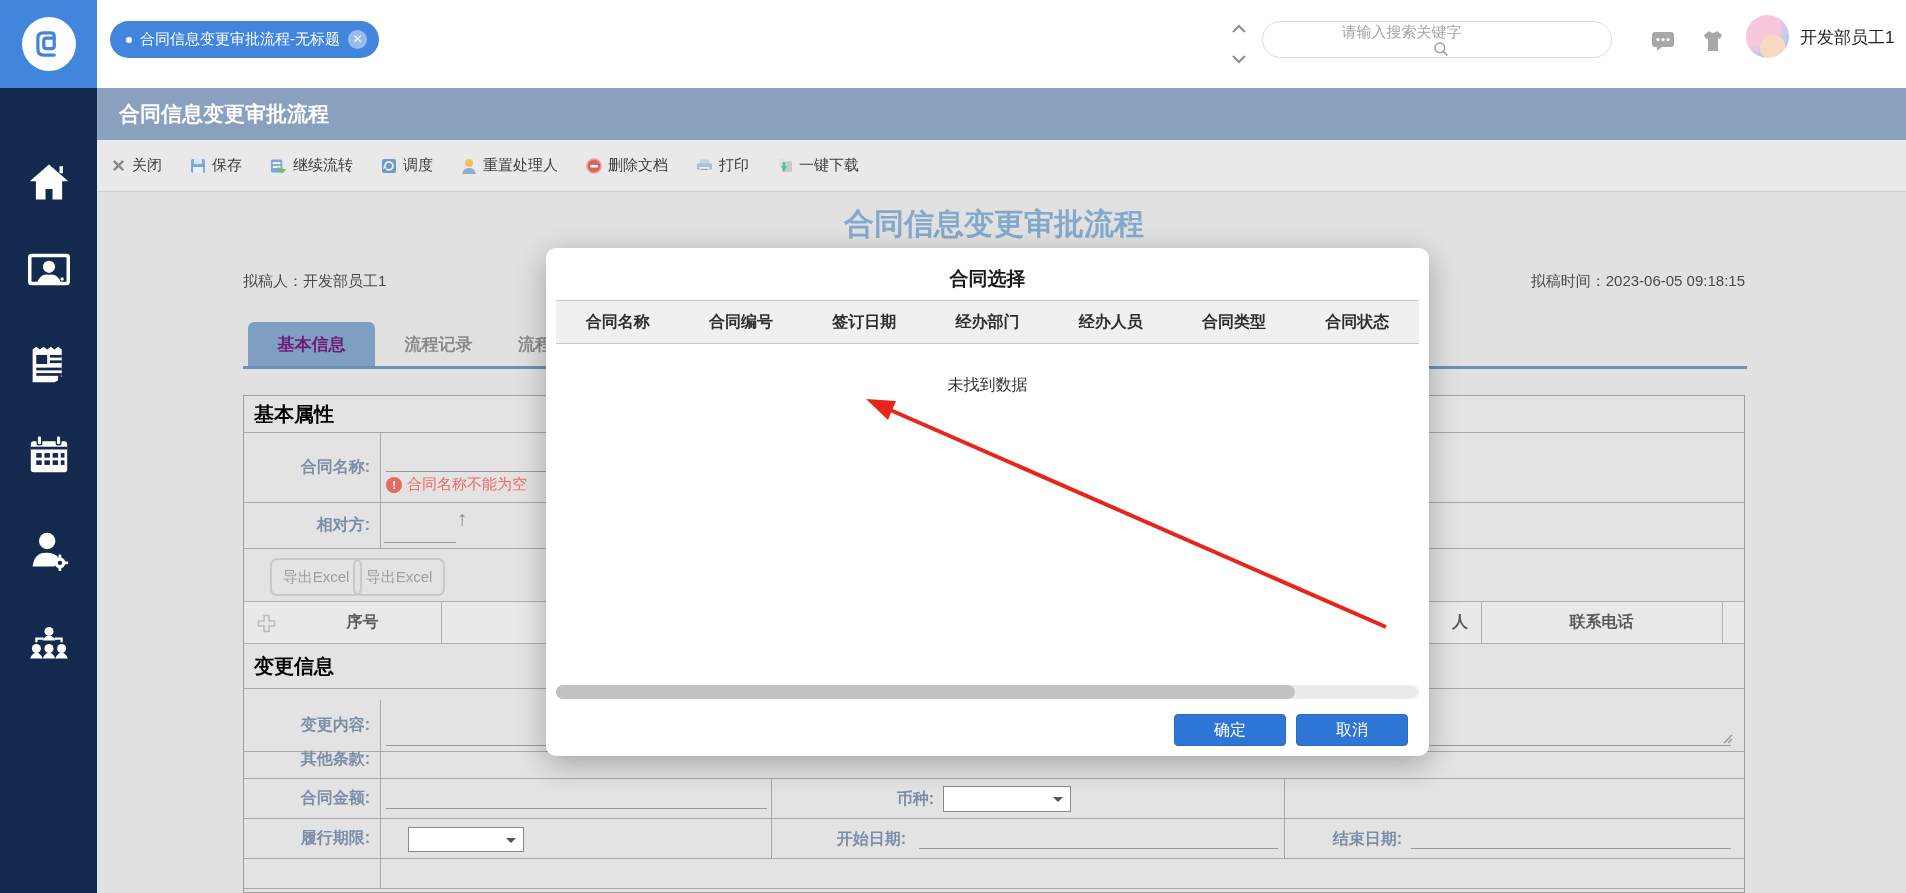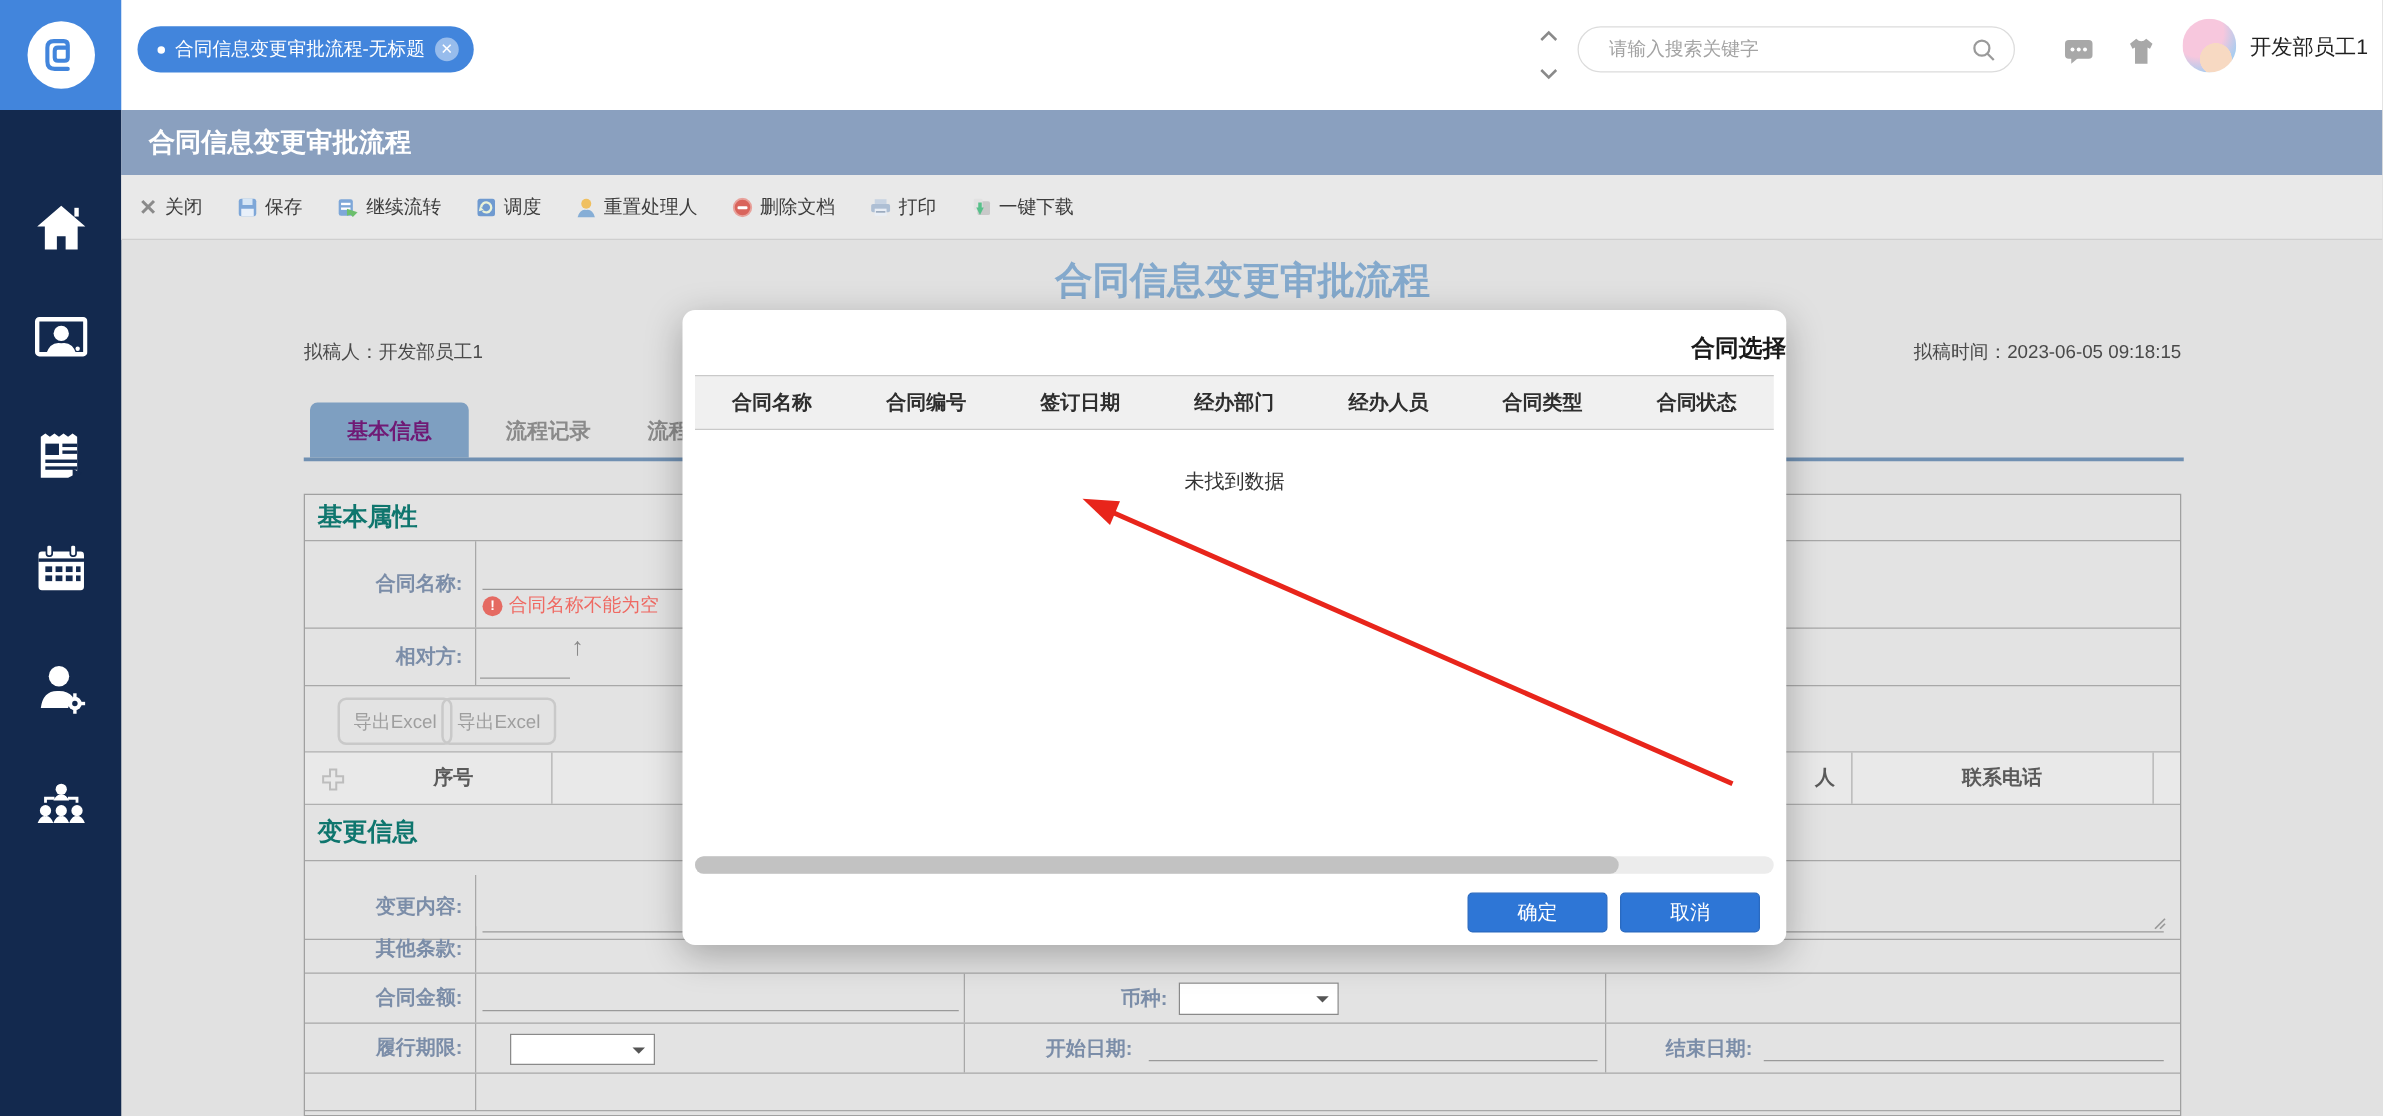--- a/index.html
+++ b/index.html
@@ -11,21 +11,21 @@
   .topbar{left:0;top:0;width:1906px;height:88px;background:#ffffff;}
   .logo-box{left:0;top:0;width:97px;height:88px;background:#4285dc;display:flex;align-items:center;justify-content:center;}
   .logo-circle{width:54px;height:54px;border-radius:50%;background:#fff;display:flex;align-items:center;justify-content:center;}
   .doc-tab{left:110px;top:21px;height:37px;background:#4285dc;border-radius:19px;
            display:flex;align-items:center;padding:0 12px 0 16px;color:#fff;font-size:15px;gap:8px;}
   .doc-tab .dot{width:6px;height:6px;border-radius:50%;background:#fff;}
   .tab-close{width:19px;height:19px;border-radius:50%;background:rgba(255,255,255,.45);color:#fff;
              font-size:12px;line-height:19px;text-align:center;font-weight:bold;}
   .chev-stack{left:1228px;top:24px;width:22px;height:40px;display:flex;flex-direction:column;justify-content:space-between;align-items:center;}
   .searchbox{left:1262px;top:21px;width:350px;height:37px;background:#fff;border:1px solid #dcdcdc;border-radius:19px;
-             display:flex;align-items:center;padding:0 14px 0 22px;box-sizing:border-box;}
+             display:flex;align-items:center;padding:0 14px 0 22px;box-sizing:border-box;flex-direction:column;}
   .searchbox input{flex:1;border:none;outline:none;font-size:15px;color:#444;background:transparent;
                    font-family:"Liberation Sans","DejaVu Sans",sans-serif;}
   .searchbox input::placeholder{color:#a3a3a3;}
   .top-icon{top:28px;width:26px;height:26px;display:flex;align-items:center;justify-content:center;}
   .avatar{left:1746px;top:15px;width:43px;height:43px;border-radius:50%;
           background:radial-gradient(circle at 62% 75%,#f7d9c2 0 30%,rgba(0,0,0,0) 31%),
                      radial-gradient(circle at 30% 25%,#f7c7dd 0 45%,#a9cdf0 75%,#8fb6e6 100%);}
   .username{left:1800px;top:26px;font-size:17px;color:#1f1f1f;}
 
   
@@ -43,42 +43,42 @@
   .heading{left:243px;top:204px;width:1502px;text-align:center;font-size:30px;font-weight:bold;color:#84a9cc;}
   .meta{left:243px;top:272px;width:1502px;font-size:15px;color:#4a4a4a;display:flex;justify-content:space-between;align-items:center;}
   .tab{position:absolute;top:322px;height:44px;width:127px;box-sizing:border-box;font-size:17px;font-weight:bold;
        display:flex;align-items:center;justify-content:center;color:#8a8a8a;}
   .tab.active{background:#7e9fc1;color:#701a75;border-radius:6px 6px 0 0;}
   .tab-underline{left:243px;top:366px;width:1504px;height:3px;background:#7090b2;}
 
   
   .form{left:243px;top:395px;width:1502px;height:498px;border:1px solid #a0a0a0;box-sizing:border-box;background:#e3e3e3;}
   .frow{position:absolute;left:0;width:1500px;border-bottom:1px solid #a8a8a8;box-sizing:border-box;}
-  .sec-title{font-size:20px;font-weight:bold;color:#0f766e;line-height:36px;padding-left:10px;}
+  .sec-title{font-size:20px;font-weight:bold;color:#000000;line-height:36px;padding-left:10px;}
   .lblcell{position:absolute;left:0;top:0;bottom:0;width:137px;border-right:1px solid #a8a8a8;
            display:flex;align-items:center;justify-content:flex-end;padding-right:10px;box-sizing:border-box;
            font-size:16px;font-weight:bold;color:#7b8da8;}
   .uline{position:absolute;border-bottom:1px solid #9a9a9a;}
   .vline{position:absolute;top:0;bottom:0;width:1px;background:#a8a8a8;}
   .flabel{position:absolute;font-size:16px;font-weight:bold;color:#7b8da8;text-align:right;}
   .err{position:absolute;display:flex;align-items:center;gap:5px;font-size:15px;color:#ef6a63;}
   .err-ic{width:16px;height:16px;border-radius:50%;background:#e56a62;color:#fff;font-size:11px;font-weight:bold;
           text-align:center;line-height:16px;}
   .xbtn{position:absolute;height:34px;border:2px solid #c9c9c9;border-radius:7px;background:transparent;
         font-size:15px;color:#9e9e9e;display:flex;align-items:center;justify-content:center;}
   .grid-head{position:absolute;left:0;width:1500px;background:#e9e9e9;border-top:1px solid #b0b0b0;box-sizing:border-box;}
   .ghcell{position:absolute;top:0;bottom:0;display:flex;align-items:center;justify-content:center;
           font-size:16px;font-weight:bold;color:#5a5a5a;}
   .sel{position:absolute;background:#fff;border:1px solid #8a8a8a;box-sizing:border-box;}
   .sel:after{content:"";position:absolute;right:7px;top:50%;margin-top:-2px;border:5px solid transparent;border-top-color:#555;}
 
   
   .modal{left:546px;top:248px;width:883px;height:508px;background:#fff;border-radius:10px;z-index:50;
          box-shadow:0 8px 30px rgba(0,0,0,.28);}
-  .modal-title{position:absolute;top:18px;left:0;width:100%;text-align:right;font-size:19px;font-weight:bold;color:#1a1a1a;}
+  .modal-title{position:absolute;top:18px;left:0;width:100%;text-align:center;font-size:19px;font-weight:bold;color:#1a1a1a;}
   .m-head{position:absolute;left:10px;top:52px;width:863px;height:44px;background:#f0f0f0;
           border-top:1px solid #c9c9c9;border-bottom:1px solid #c9c9c9;box-sizing:border-box;display:flex;}
   .m-head span{flex:1;display:flex;align-items:center;justify-content:center;font-size:16px;font-weight:bold;color:#2e2e2e;}
   .m-empty{position:absolute;left:0;top:370px;width:100%;text-align:center;font-size:16px;color:#333;top:368px;}
   .m-scroll{position:absolute;left:10px;top:437px;width:863px;height:14px;background:#ececec;border-radius:7px;}
   .m-thumb{position:absolute;left:0;top:0;width:739px;height:14px;background:#c2c2c2;border-radius:7px;}
   .m-btn{position:absolute;top:466px;width:110px;height:30px;background:#2e76d6;border:1px solid #2a6ac0;border-radius:4px;
          color:#fff;font-size:16px;display:flex;align-items:center;justify-content:center;}
 
   .arrow-layer{left:0;top:0;width:1906px;height:893px;z-index:60;pointer-events:none;}

